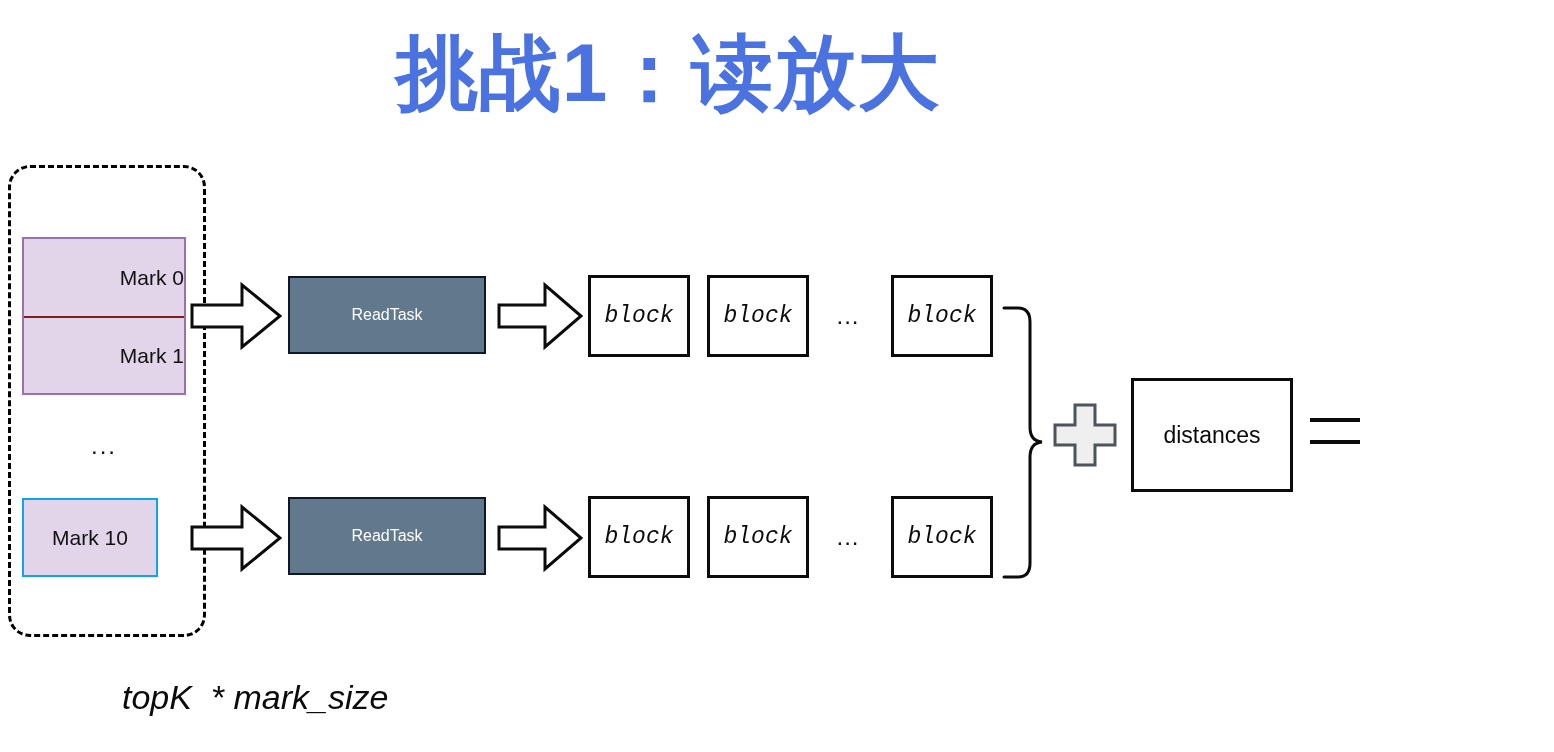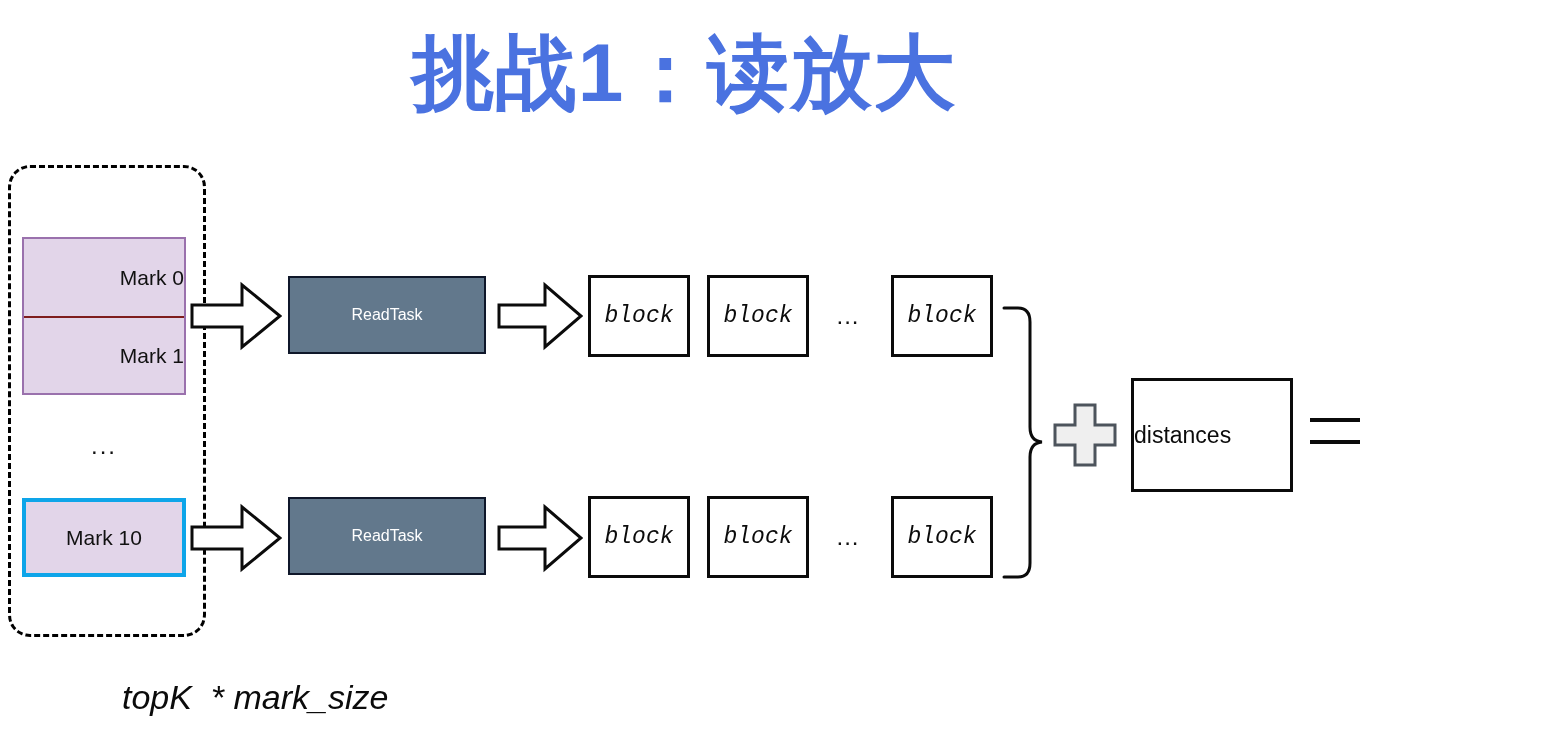--- a/index.html
+++ b/index.html
@@ -24,21 +24,20 @@
     left: 0;
     top: 28px;
     width: 1336px;
     text-align: center;
     font-size: 82px;
     font-weight: bold;
     color: #4a72e0;
     letter-spacing: 1px;
     line-height: 1.1;
     white-space: pre;
-    padding-left: 16px;
   }
 
   
   .dashed-group {
     position: absolute;
     left: 8px;
     top: 165px;
     width: 198px;
     height: 472px;
     border: 3px dashed #000000;
@@ -67,24 +66,24 @@
     box-sizing: border-box;
   }
   .mark-cell + .mark-cell {
     border-top: 2px solid #7f1d1d;
   }
 
   .mark-single {
     position: absolute;
     left: 22px;
     top: 498px;
-    width: 164px;
+    width: 136px;
     height: 79px;
     box-sizing: border-box;
-    border: 4px solid #0ea5e9;
+    border: 2px solid #0ea5e9;
     background: #e2d5e9;
     display: flex;
     align-items: center;
     justify-content: center;
     font-size: 21px;
     color: #111111;
   }
 
   .mark-ellipsis {
     position: absolute;
@@ -166,20 +165,21 @@
     position: absolute;
     left: 1131px;
     top: 378px;
     width: 162px;
     height: 114px;
     background: #ffffff;
     border: 3px solid #0b0b0b;
     box-sizing: border-box;
     display: flex;
     align-items: center;
+    justify-content: center;
     font-size: 23px;
     color: #0b0b0b;
   }
 
   
   .equals {
     position: absolute;
     left: 1310px;
     top: 418px;
     width: 50px;

